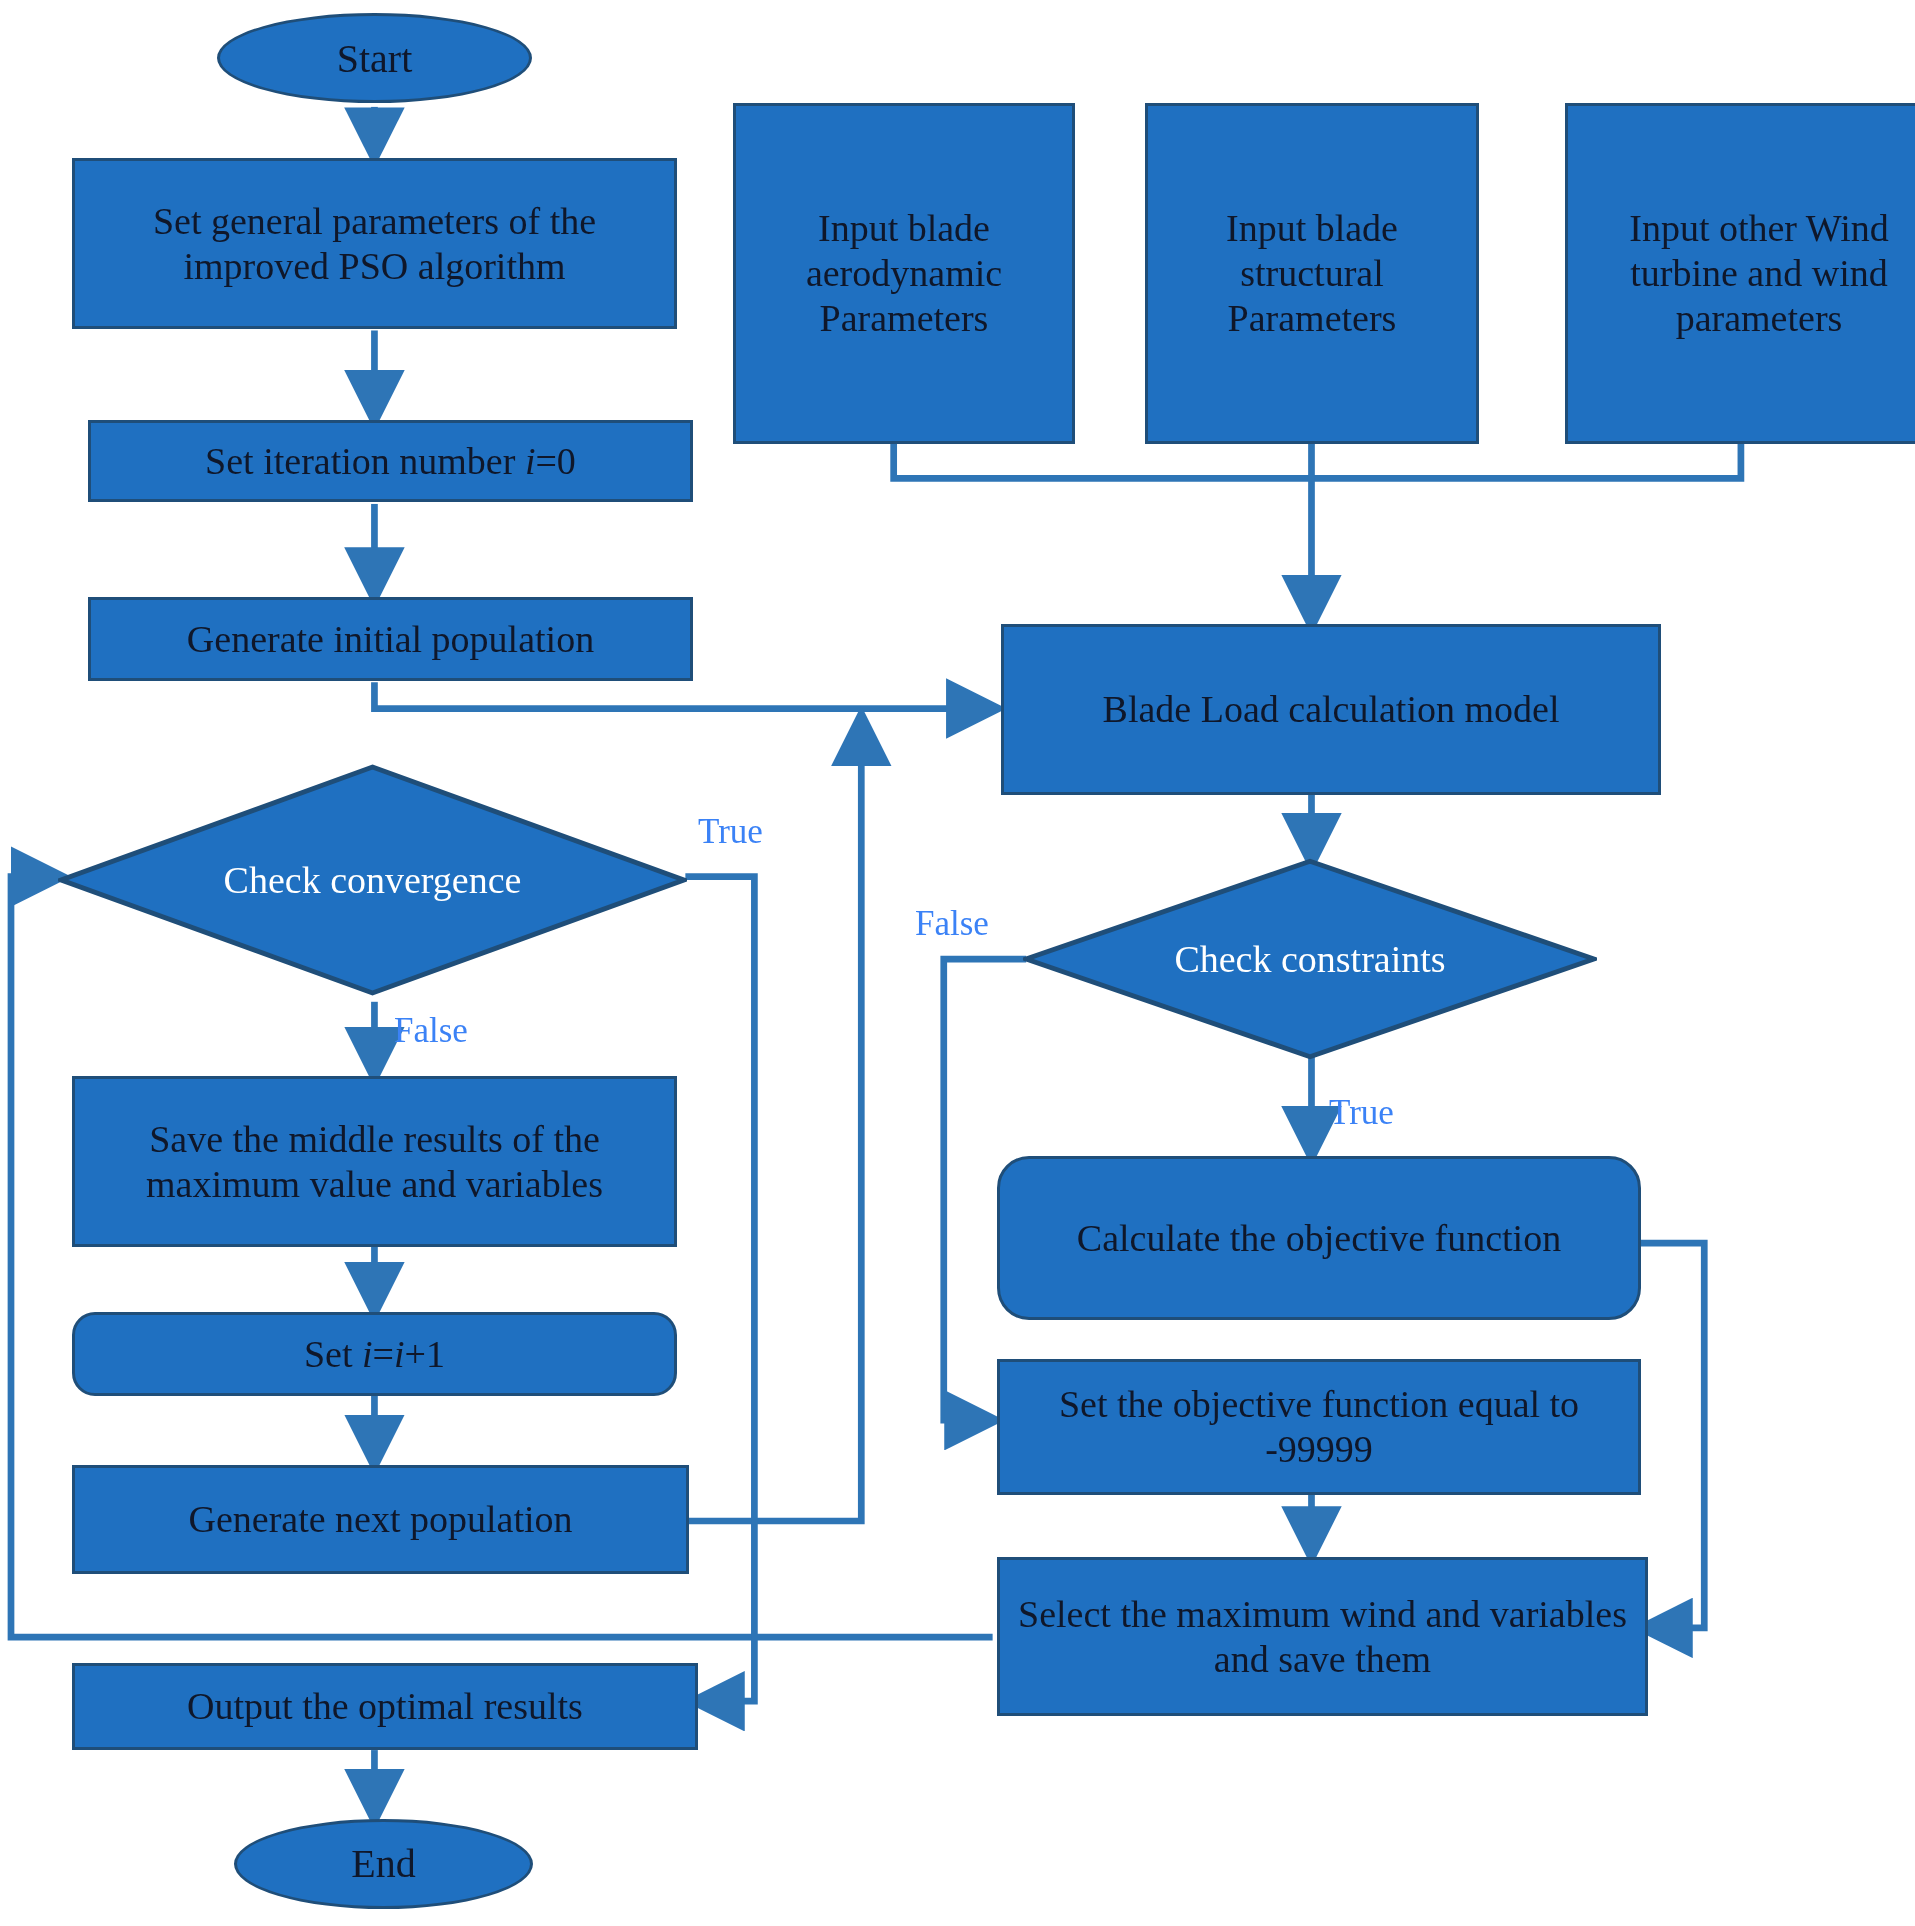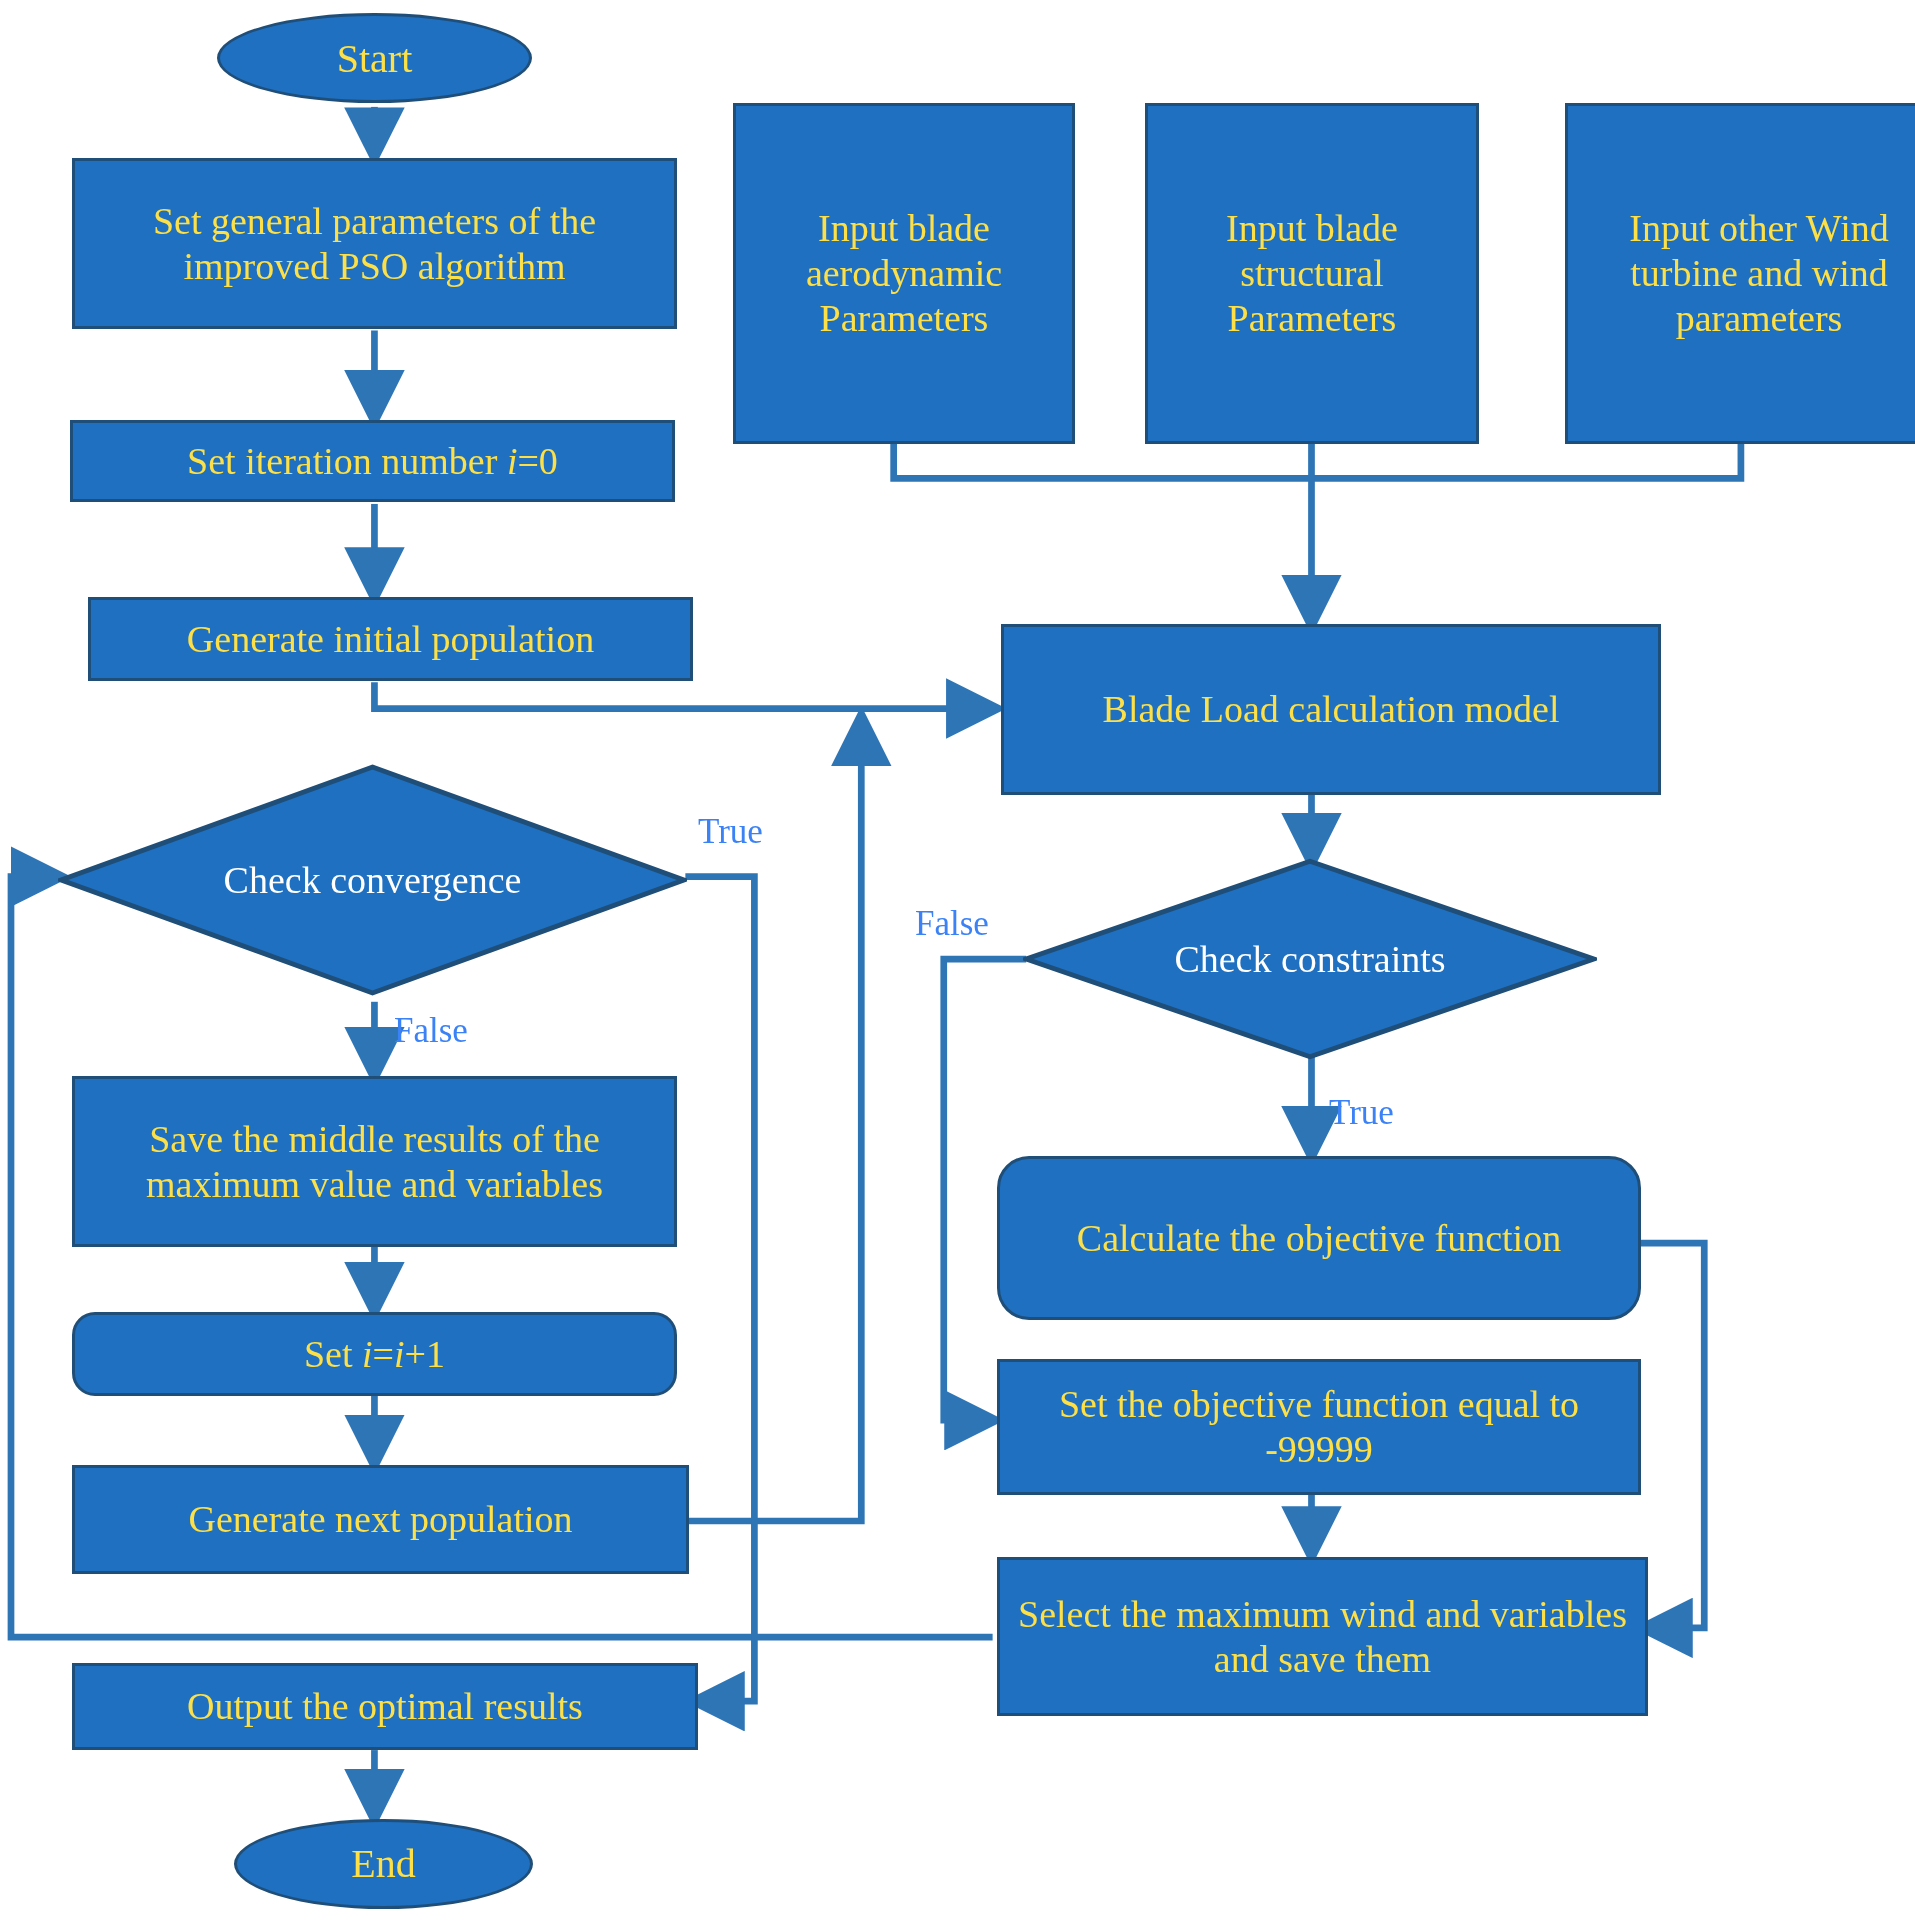--- a/index.html
+++ b/index.html
@@ -1,20 +1,20 @@
 <!DOCTYPE html>
 <html style="font-size:9.8px"><head>
 <meta charset="utf-8">
 <style>
   html,body{margin:0;padding:0;background:#ffffff;}
   body{font-family:"Liberation Serif","DejaVu Serif",serif;}
   #canvas{position:relative;width:1915px;height:1926px;background:#fff;overflow:hidden;}
   svg.edges{position:absolute;left:0;top:0;width:1915px;height:1926px;}
   .node{position:absolute;box-sizing:border-box;display:flex;align-items:center;justify-content:center;
-        background:#1F70C1;border:3.1px solid #1F4E79;color:#fde047;text-align:center;line-height:1.18;
+        background:#1F70C1;border:3.1px solid #1F4E79;color:#0f172a;text-align:center;line-height:1.18;
         font-size:38px;padding:2.4px 6.1px;}
   .node.ellipse{border-radius:50%;border:3.1px solid #1F4E79;}
   .diamond{position:absolute;}
   .diamond .dlabel{position:absolute;left:0;top:0;width:100%;height:100%;display:flex;
         align-items:center;justify-content:center;color:#fff;text-align:center;font-size:38px;line-height:1.18;
         pointer-events:none;}
   .edgelabel{position:absolute;color:#3b82f6;font-size:35px;white-space:nowrap;}
   i{font-style:italic;}
 </style>
 </head>
@@ -69,21 +69,21 @@
   </svg>
 
   <div class="node ellipse" style="left:217px;top:13.4px;width:315px;height:90px;font-size:40px;">
     <span>Start</span>
   </div>
 
   <div class="node" style="left:72px;top:158px;width:605px;height:171px;">
     <span>Set general parameters of the improved PSO algorithm</span>
   </div>
 
-  <div class="node" style="left:70px;top:420px;width:605px;height:82px;">
+  <div class="node" style="left:88px;top:420px;width:605px;height:82px;">
     <span>Set iteration number <i>i</i>=0</span>
   </div>
 
   <div class="node" style="left:88px;top:597px;width:605px;height:84px;">
     <span>Generate initial population</span>
   </div>
 
   <div class="node" style="left:733px;top:103px;width:342px;height:341px;">
     <span>Input blade aerodynamic Parameters</span>
   </div>

